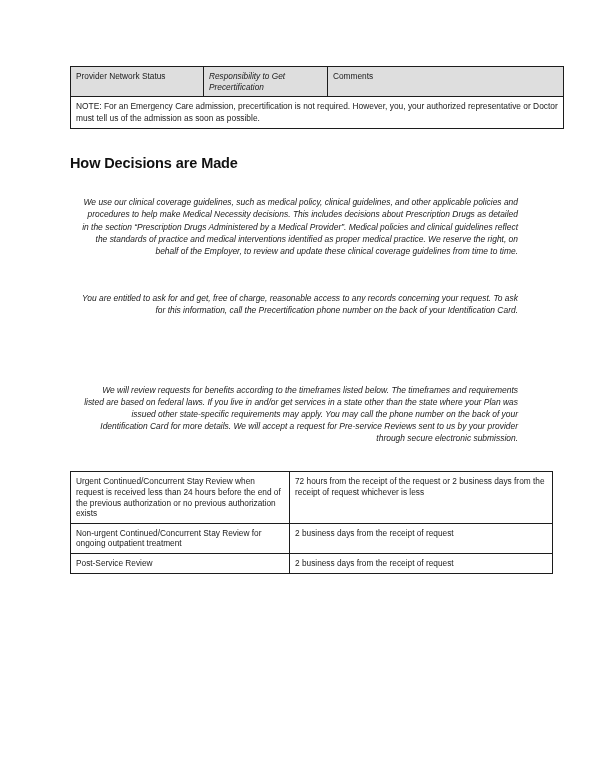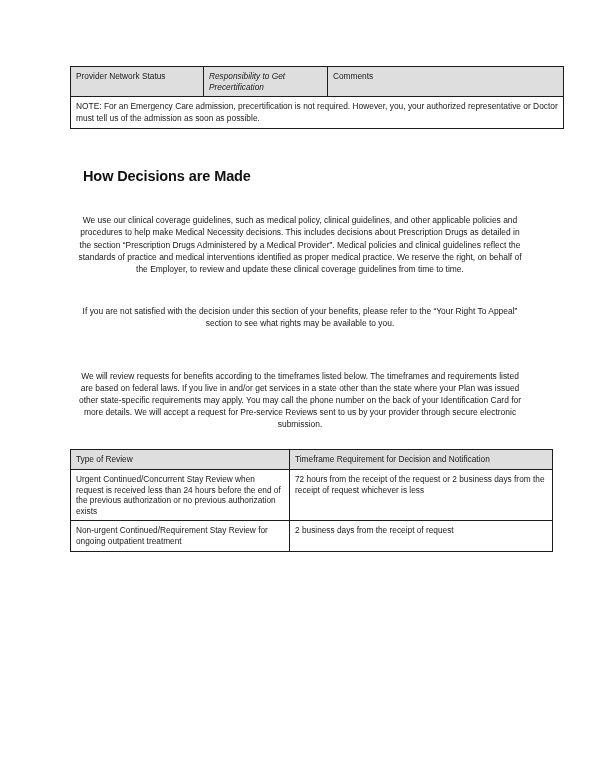--- a/index.html
+++ b/index.html
@@ -75,32 +75,33 @@
   .c-top-3 { width: 225px; }
 
   
   .c-bot-1 { width: 208px; }
   .c-bot-2 { width: 252px; }
 
   
   h2.section-heading {
     font-size: 14.5px;
     font-weight: bold;
-    margin: 13px;
+    margin: 0;
     padding: 0;
     letter-spacing: -0.1px;
     color: #111;
   }
   p.body-text {
     font-size: 8.45px;
     line-height: 1.43;
-    margin: 4px;
+    margin: 12px;
     padding: 0;
-    text-align: center;
+    text-align: right;
     color: #1a1a1a;
+    font-style: italic;
   }
 
   .sp-top-table   { height: 26px; }
   .sp-h1-para     { height: 13px; }
   .sp-para-gap    { height: 11px; }
   .sp-before-h2   { height: 20px; }
   .sp-h2-para     { height: 13px; }
   .sp-before-tbl2 { height: 15px; }
 
   
@@ -137,53 +138,53 @@
     <div class="sp-top-table"></div>
 
     <h2 class="section-heading">How Decisions are Made</h2>
 
     <div class="sp-h1-para"></div>
 
     <p class="body-text">We use our clinical coverage guidelines, such as medical policy, clinical guidelines, and other applicable policies and procedures to help make Medical Necessity decisions.  This includes decisions about Prescription Drugs as detailed in the section “Prescription Drugs Administered by a Medical Provider”.  Medical policies and clinical guidelines reflect the standards of practice and medical interventions identified as proper medical practice.   We reserve the right, on behalf of the Employer, to review and update these clinical coverage guidelines from time to time.</p>
 
     <div class="sp-para-gap"></div>
 
+    <p class="body-text">You are entitled to ask for and get, free of charge, reasonable access to any records concerning your request.  To ask for this information, call the Precertification phone number on the back of your Identification Card.</p>
 
     <div class="sp-para-gap"></div>
 
-    <p class="body-text">If you are not satisfied with the decision under this section of your benefits, please refer to the  “Your Right To Appeal” section to see what rights may be available to you.</p>
 
     <div class="sp-before-h2"></div>
 
 
     <div class="sp-h2-para"></div>
 
     <p class="body-text">We will review requests for benefits according to the timeframes listed below.  The timeframes and requirements listed are based on federal laws.  If you live in and/or get services in a state other than the state where your Plan was issued other state-specific requirements may apply.  You may call the phone number on the back of your Identification Card for more details. We will accept a request for Pre-service Reviews sent to us by your provider through secure electronic submission.</p>
 
     <div class="sp-before-tbl2"></div>
 
     <table class="doc-table">
       <tbody>
-        <tr>
-          <th class="hdr-left c-bot-1">Type of Review</th>
-          <th class="hdr-left c-bot-2">Timeframe Requirement for Decision and Notification</th>
-        </tr>
 
 
 
 
         <tr>
           <td class="c-bot-1">Urgent Continued/Concurrent Stay Review when request is received less than 24 hours before the end of the previous authorization or no previous authorization exists</td>
           <td class="c-bot-2">72 hours from the receipt of the request or 2 business days from the receipt of request whichever is less</td>
         </tr>
 
         <tr>
-          <td class="c-bot-1">Non-urgent Continued/Requirement Stay Review for ongoing outpatient treatment</td>
+          <td class="c-bot-1">Non-urgent Continued/Concurrent Stay Review for ongoing outpatient treatment</td>
           <td class="c-bot-2">2 business days from the receipt of request</td>
         </tr>
 
+        <tr>
+          <td class="c-bot-1">Post-Service Review</td>
+          <td class="c-bot-2">2 business days from the receipt of request</td>
+        </tr>
       </tbody>
     </table>
 
   </div>
 
   <div class="page-number">35</div>
 </div>
 
 </body></html>

